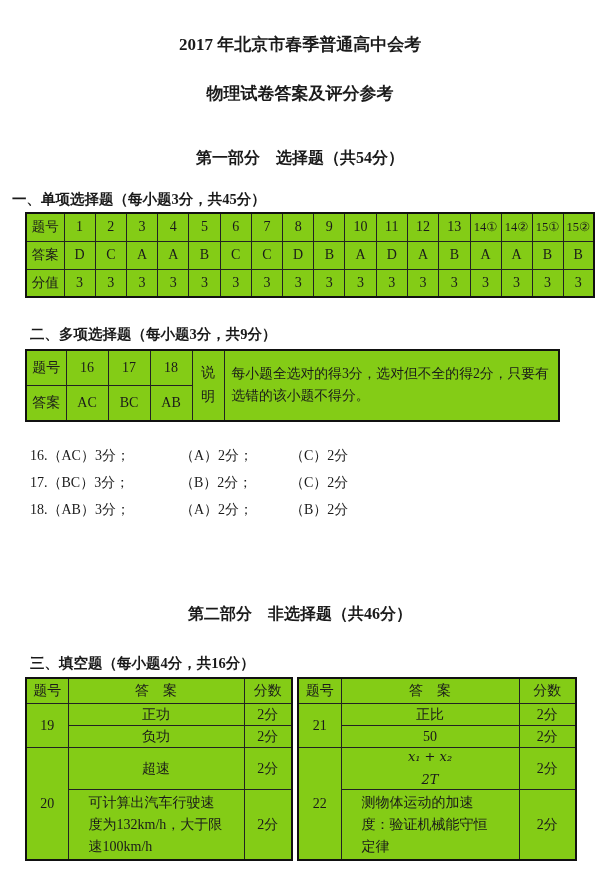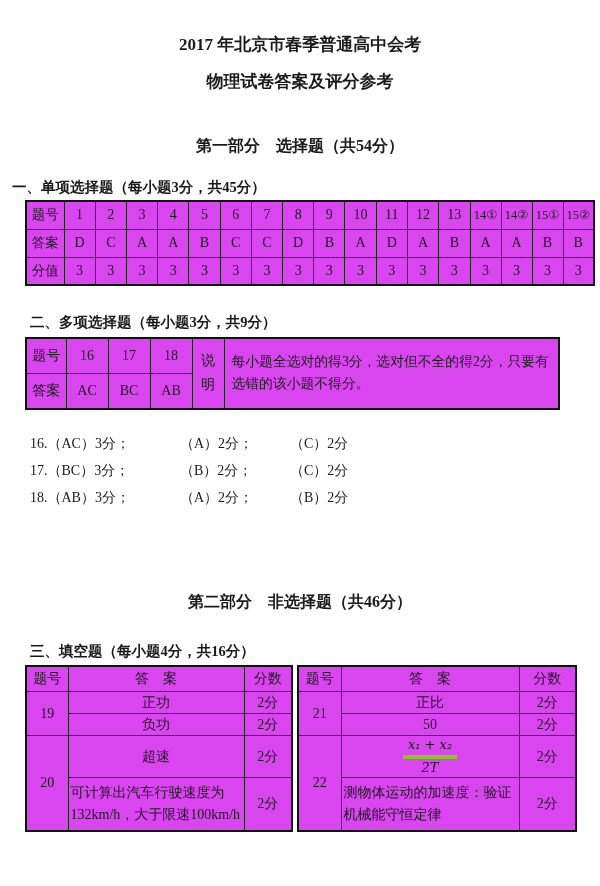--- a/index.html
+++ b/index.html
@@ -14,38 +14,38 @@
   .page { position: relative; width: 600px; height: 886px; }
 
   .site-note {
     position: absolute; top: 4px; right: 8px;
     font-family: "DejaVu Sans Mono", monospace;
     font-size: 15px; color: #111; z-index: 2;
   }
 
   .title { text-align: center; font-weight: bold; font-size: 17px; line-height: 21px; }
   .title-1 { margin-top: 34px; }
-  .title-2 { margin-top: 16px; }
+  .title-2 { margin-top: 28px; }
 
   .part-heading {
     text-align: center; font-weight: bold;
     font-size: 16px; line-height: 21px;
   }
   .part-1 { margin-top: 43px; }
   .part-2 { margin-top: 80px; position: relative; z-index: 1; }
 
   .sec-heading {
     margin-left: 30px; font-weight: bold;
     font-size: 14.5px; line-height: 19px;
   }
   .sec-1 { margin-top: 22px; margin-left: 12px; }
   .sec-2 { margin-top: 27px; }
   .sec-3 { margin-top: 30px; }
 
-  table { border-collapse: collapse; table-layout: fixed; background: #d946ef; }
+  table { border-collapse: collapse; table-layout: fixed; background: #84cc16; }
   td {
     border: 1px solid #222; text-align: center;
     font-size: 14px; vertical-align: middle;
     overflow: hidden; padding: 0 2px;
   }
 
   .t1 { margin: 3px 0 0 25px; width: 570px; border: 2px solid #111; }
   .t1 td { height: 28px; }
   .t1 .lbl { font-size: 13.5px; }
   .t1 .sm { font-size: 12.5px; padding: 0; }
@@ -64,21 +64,21 @@
   .watermark { position: absolute; z-index: 0; pointer-events: none; }
 
   .fill-wrap { display: flex; margin: 4px 0 0 25px; gap: 4px; }
   .t3 { width: 268px; border: 2px solid #111; }
   .t4 { width: 280px; border: 2px solid #111; }
   .t3 td, .t4 td { font-size: 14px; }
   .row-h td { height: 26px; font-size: 14px; }
   .row-s td { height: 22px; }
   .row-m td { height: 42px; }
   .row-l td { height: 53px; }
-  .cell-left { text-align: left; padding: 2px 2px; line-height: 1.55; }
+  .cell-left { text-align: left; padding: 2px 20px; line-height: 1.55; }
 
   .frac { display: inline-block; vertical-align: middle; font-family: "DejaVu Serif", "DejaVu Sans", serif; font-style: italic; font-size: 13px; line-height: 1.25; }
   .frac .num { display: block; border-bottom: 4px solid #84cc16; padding: 0 5px 1px; }
   .frac .den { display: block; padding-top: 1px; }
 </style>
 </head>
 <body>
 
 <div class="page">
 

